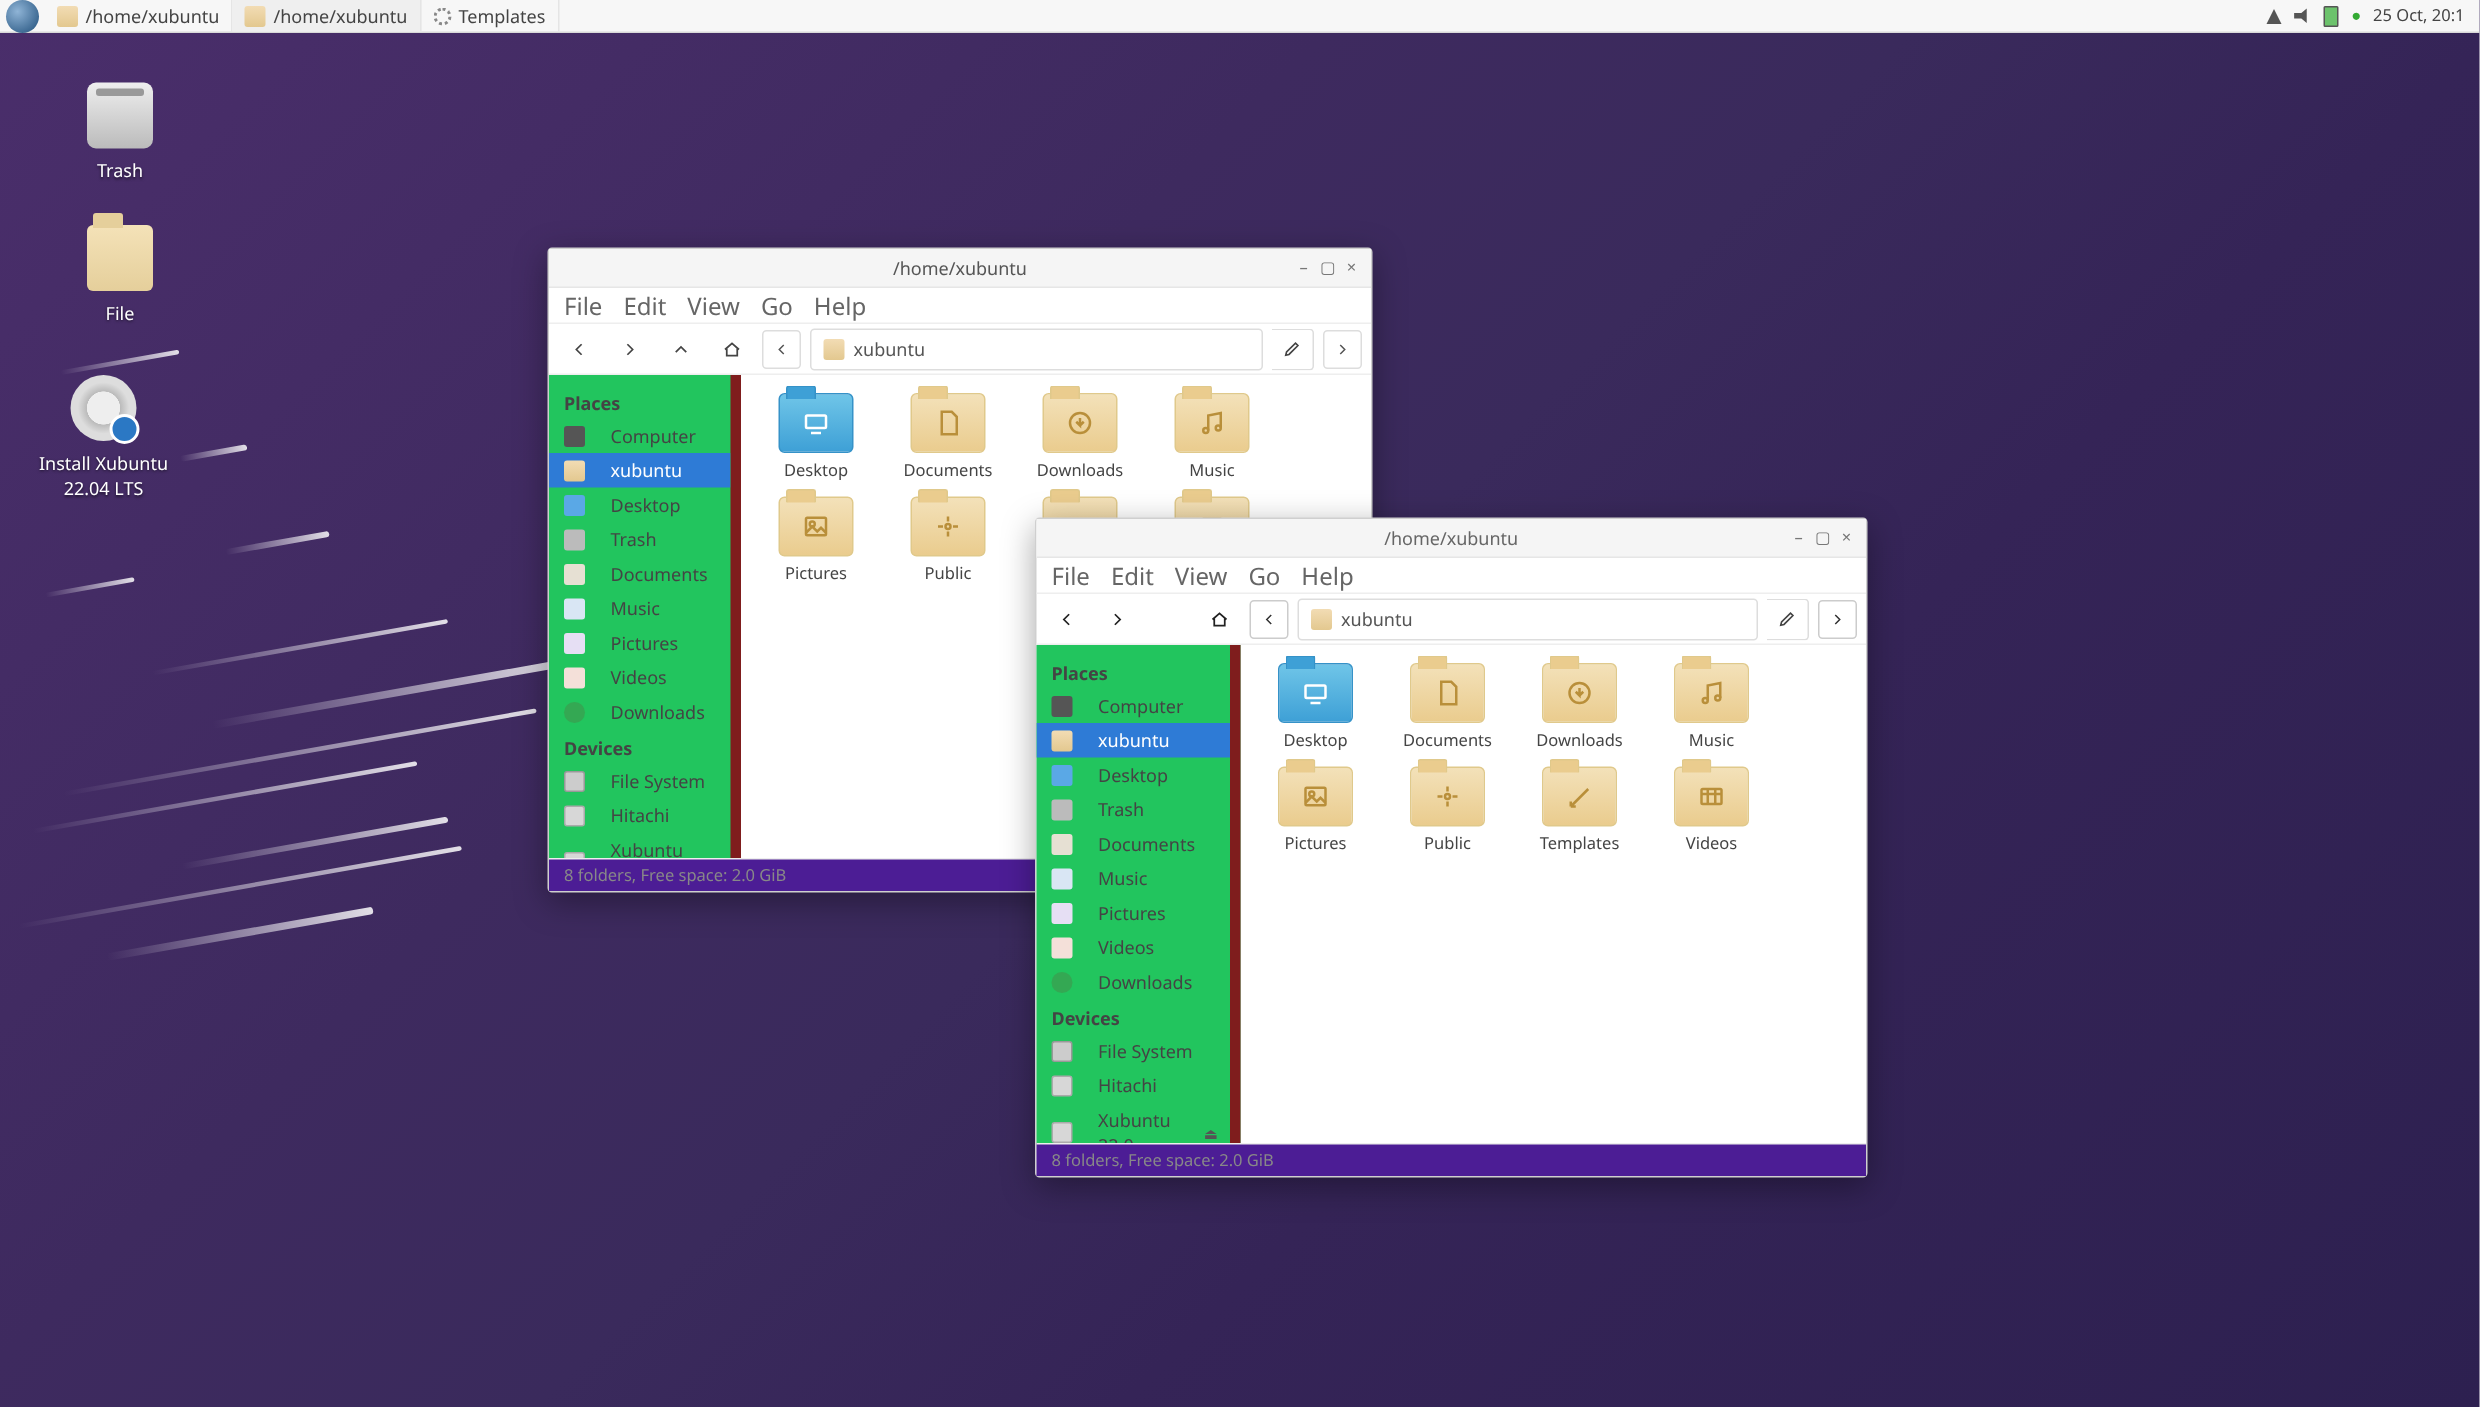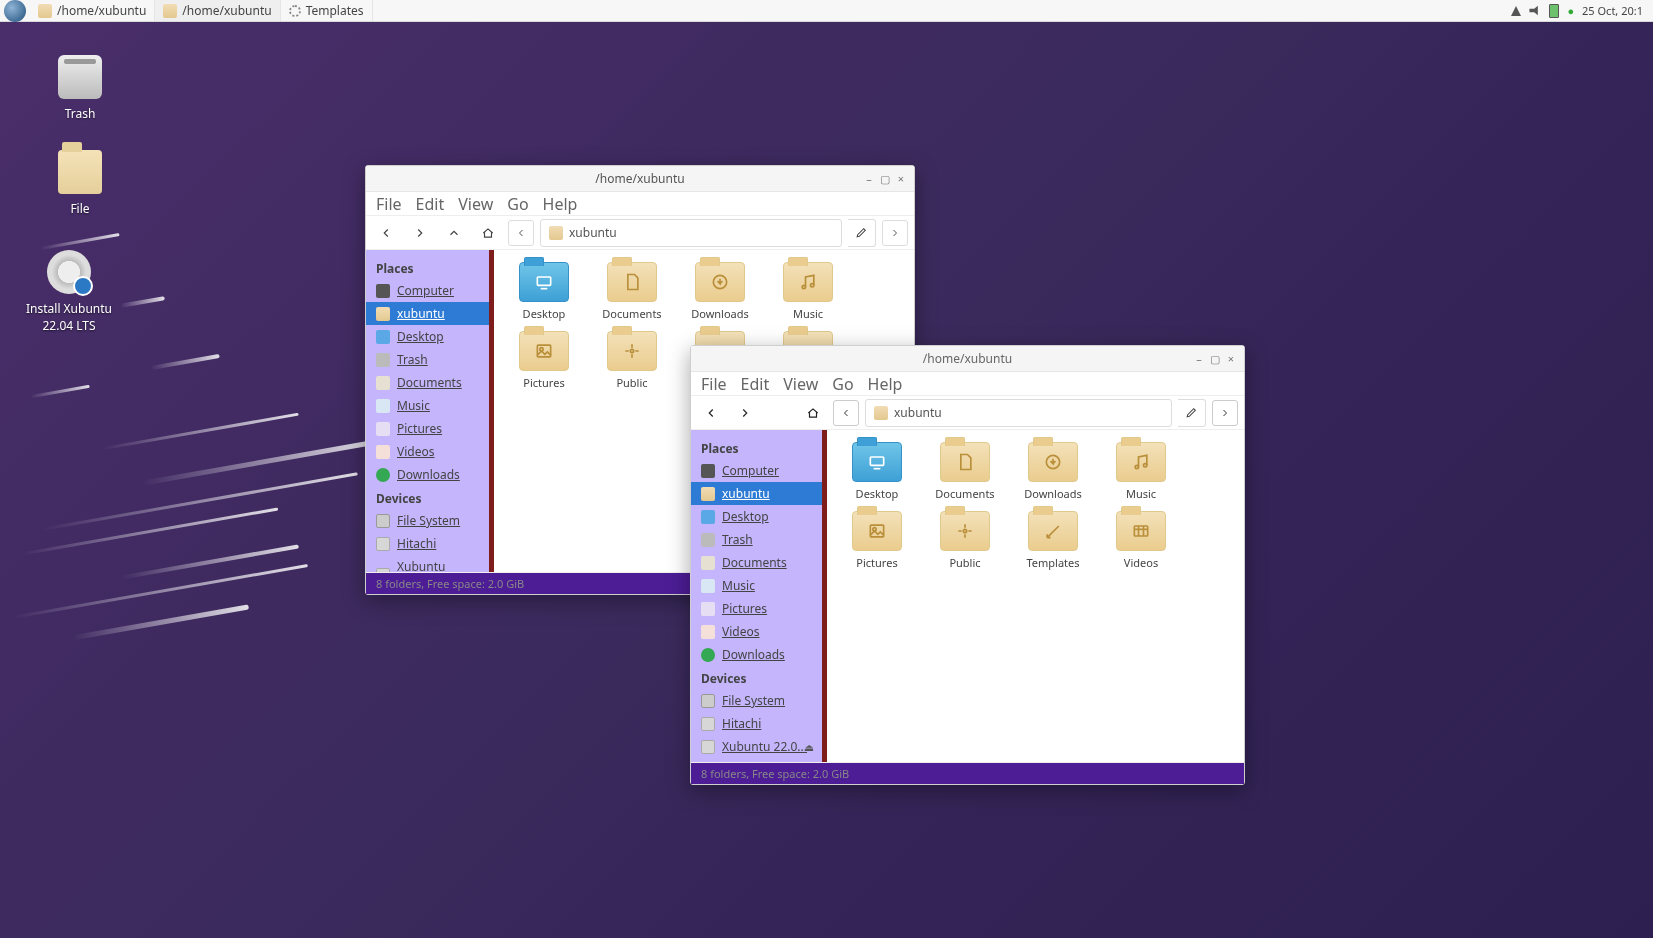--- a/index.html
+++ b/index.html
@@ -61,24 +61,24 @@
 .toolbar { height: 34px; display: flex; align-items: center; gap: 6px; padding: 0 6px; border-bottom: 1px solid #eee; }
 .tbtn { width: 28px; height: 26px; display:flex;align-items:center;justify-content:center; color:#444; border-radius:3px; }
 .tbtn svg{width:14px;height:14px;stroke:#444;fill:none;stroke-width:2;}
 .navbtn { width:26px;height:26px;border:1px solid #ddd;border-radius:3px;display:flex;align-items:center;justify-content:center;background:#fff;}
 .pathbar { flex:1; height:28px; border:1px solid #ddd; border-radius:3px; display:flex; align-items:center; padding:0 8px; gap:6px; font-size:12px; color:#555; background:#fff; }
 .pathbar .homeico{width:14px;height:14px;background:linear-gradient(#f2dcb4,#e3c88f);border-radius:2px;display:inline-block;}
 .toolbar .editbtn{width:28px;height:28px;border:1px solid #ddd;border-left:none;border-radius:0 3px 3px 0;display:flex;align-items:center;justify-content:center;}
 .toolbar .editbtn svg{width:13px;height:13px;stroke:#444;fill:none;stroke-width:2;}
 
 .body { flex:1; display:flex; min-height:0; }
-.sidebar { width:128px; border-right:5px solid #7f1d1d; font-size:12px; padding:6px 0; background:#c4b5fd; overflow:hidden;}
+.sidebar { width:128px; border-right:7px solid #7f1d1d; font-size:12px; padding:6px 0; background:#22c55e; overflow:hidden;}
 .sidebar.wide{width:136px;}
 .shead { padding:4px 10px 2px; color:#444; font-weight:bold; font-size:12px; }
-.srow { display:flex; align-items:center; gap:7px; padding:3px 10px; color:#444; cursor:default; position:relative;text-decoration:underline;}
+.srow { display:flex; align-items:center; gap:17px; padding:3px 10px; color:#444; cursor:default; position:relative;}
 .srow.sel { background:#2e7bd6; color:#fff; }
 .srow .sic{width:14px;height:14px;flex:0 0 14px;border-radius:2px;}
 .sic.computer{background:#555;border-radius:2px;}
 .sic.home{background:linear-gradient(#f2dcb4,#e3c88f);}
 .sic.desk{background:#5aa8e6;}
 .sic.trash{background:#bbb;}
 .sic.docs{background:#e6e0d3;}
 .sic.music{background:#d9e6f4;}
 .sic.pics{background:#e6dff4;}
 .sic.vids{background:#f4e0d9;}

